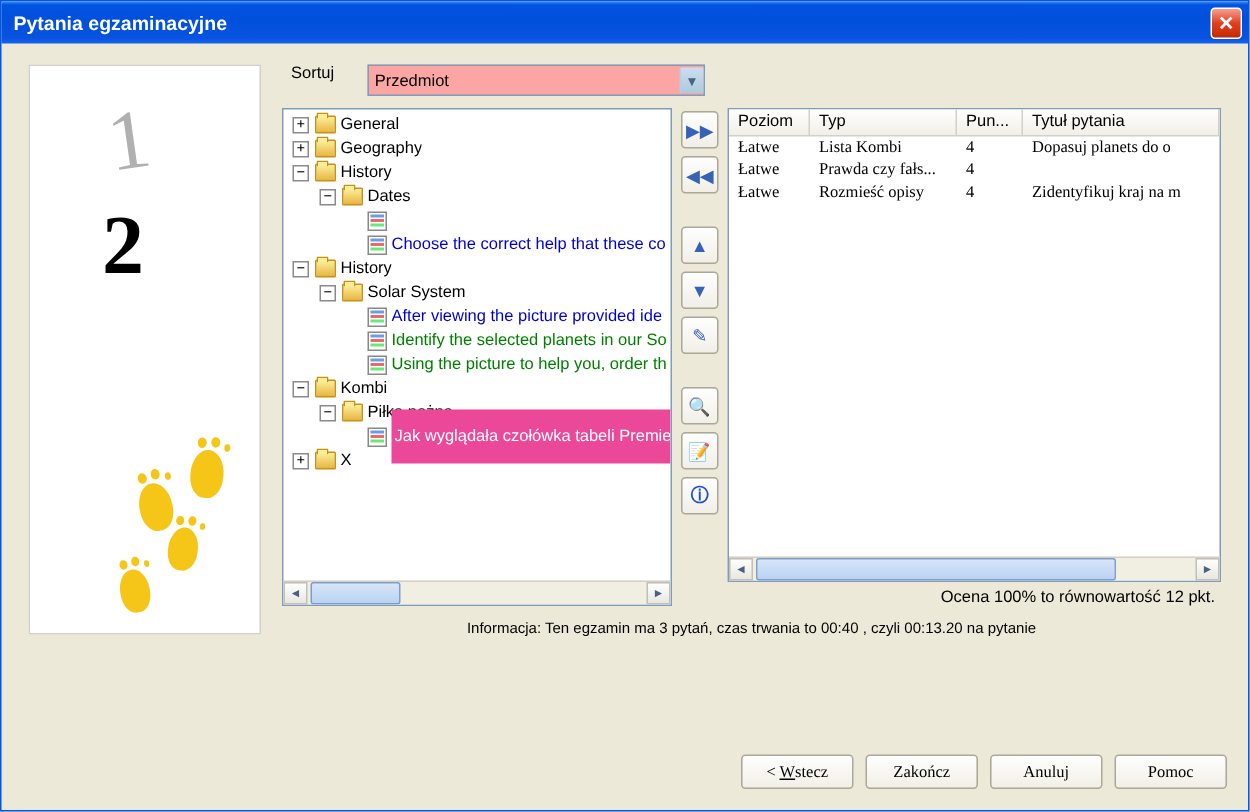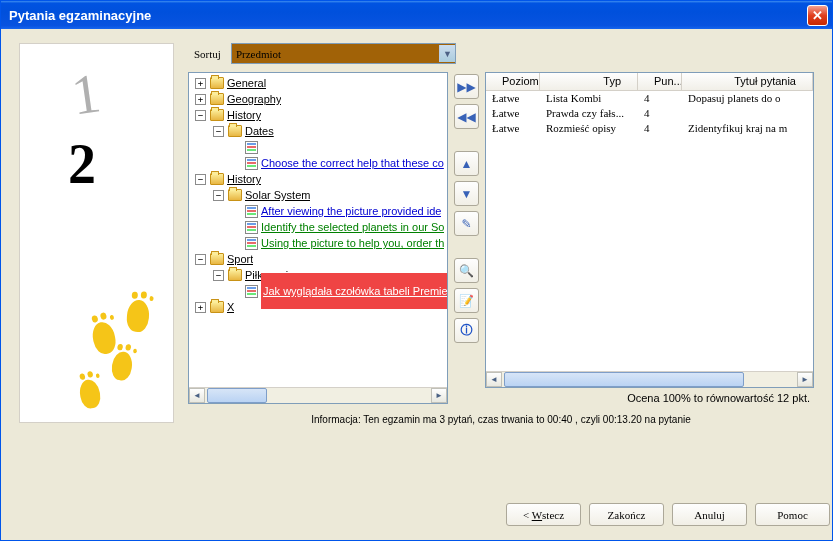--- a/index.html
+++ b/index.html
@@ -18,66 +18,66 @@
 .num2 { position: absolute; top: 88px; left: 48px; font-size: 56px; font-family: 'Comic Sans MS', cursive; color: #000; font-weight: bold; }
 .footprints { position: absolute; bottom: 10px; right: 10px; width: 90px; height: 110px; }
 .fp { position: absolute; width: 22px; height: 32px; background: #f5c518; border-radius: 50% 50% 45% 45%; }
 .fp::before { content:''; position:absolute; top:-8px; left:3px; width:6px; height:7px; background:#f5c518; border-radius:50%; box-shadow: 9px -1px 0 #f5c518, 17px 2px 0 -1px #f5c518; }
 .fp1 { bottom: 2px; left: 6px; transform: rotate(-10deg) scale(0.9); }
 .fp2 { bottom: 30px; left: 38px; transform: rotate(8deg) scale(0.9); }
 .fp3 { bottom: 58px; left: 20px; transform: rotate(-12deg); }
 .fp4 { bottom: 80px; left: 54px; transform: rotate(5deg); }
 
 .main-col { flex: 1; display: flex; flex-direction: column; }
-.sort-row { display: flex; align-items: center; gap: 10px; margin-bottom: 8px; margin-left: 6px; font-family: Liberation Serif, serif; }
+.sort-row { display: flex; align-items: flex-start; gap: 22px; margin-bottom: 8px; margin-left: 6px; }
 .sort-label { font-size: 11px; }
-.combo { width: 225px; height: 21px; border: 1px solid #7f9db9; background: #a16207; font-size: 11px; display:flex; align-items:center; justify-content:space-between; padding-left:4px; }
+.combo { width: 225px; height: 21px; border: 1px solid #7f9db9; background: #fca5a5; font-size: 11px; display:flex; align-items:center; justify-content:space-between; padding-left:4px; }
 .combo-btn { width:16px; height:17px; background: linear-gradient(#cde 0%, #acd 100%); border-left:1px solid #b8cde8; display:flex; align-items:center; justify-content:center; color:#4d6185; font-size:9px; }
 
 .panels-row { display: flex; gap: 6px; flex: 1; }
 .tree-panel { width: 260px; height: 332px; border: 1px solid #7f9db9; background: #fff; overflow: hidden; position: relative; font-size: 11px; }
 .tree-body { height: 316px; overflow: hidden; padding: 2px 0; }
 .tree-row { display: flex; align-items: center; height: 16px; white-space: nowrap; padding-left: 4px; }
 .expander { width: 11px; height: 11px; border: 1px solid #8b8b8b; background:#fff; display: inline-flex; align-items: center; justify-content: center; font-size: 9px; line-height: 1; color:#000; margin-right: 4px; flex-shrink:0; cursor:pointer; font-family: monospace; }
 .spacer { display:inline-block; flex-shrink:0; }
 .folder-icon { width:14px; height:12px; background: linear-gradient(#fced9a, #e8b642); border:1px solid #c89216; border-radius:1px; margin-right:3px; flex-shrink:0; position:relative; }
 .folder-icon::before { content:''; position:absolute; top:-3px; left:0; width:6px; height:3px; background:#fced9a; border:1px solid #c89216; border-bottom:none; border-radius:1px 1px 0 0; }
 .doc-icon { width:13px; height:13px; background:#fff; border:1px solid #888; margin-right:3px; flex-shrink:0; position:relative; }
 .doc-icon::after { content:''; position:absolute; top:1px; left:1px; right:1px; height:2px; background:#6a9de8; box-shadow: 0 3px 0 #e86a6a, 0 6px 0 #6ae87a; }
-.tree-label { overflow: hidden; text-overflow: clip; text-decoration: underline; }
+.tree-label { overflow: hidden; text-overflow: clip; }
 .c-black { color:#000; }
 .c-red { color:#c00000; }
 .c-blue { color:#0000d0; }
 .c-green { color:#008000; }
-.selected { background:#ef4444; color:#fff; padding:12px 2px;text-align:right; }
+.selected { background:#ec4899; color:#fff; padding:12px 2px;text-align:right; }
 
 .hscroll { position:absolute; bottom:0; left:0; right:0; height:16px; background:#f1efe2; border-top:1px solid #d4d0c8; display:flex; }
 .sbbtn { width:16px; height:15px; background: linear-gradient(#fefefe,#e8e8e0); border:1px solid #c0c0b8; display:flex; align-items:center; justify-content:center; font-size:8px; color:#4a6184; }
 .sbthumb { width:60px; height:15px; background: linear-gradient(#d7e5f7,#bad3f3); border:1px solid #7e9ec9; margin-left:2px; border-radius:2px; }
 .sbtrack { flex:1; }
 
 .btns-col { display: flex; flex-direction: column; gap: 5px; align-items: center; padding-top: 2px; }
 .tool-btn { width: 25px; height: 25px; border: 1px solid #aca899; background: linear-gradient(#fefefe, #f1efe6); border-radius: 3px; display: flex; align-items: center; justify-content: center; cursor: pointer; font-size: 12px; color: #3862b7; }
 .tool-gap { height: 12px; }
 
 .right-col { flex:1; display:flex; flex-direction:column; }
 .table-panel { flex:1; height: 332px; border: 1px solid #7f9db9; background: #fff; position:relative; font-size:11px; }
 .thead-row { display:flex; height:18px; background: linear-gradient(#fefefe, #f1efe8); border-bottom:1px solid #d4d0c8; }
-.th { border-right:1px solid #d4d0c8; padding: 2px 16px; overflow:hidden; white-space:nowrap;text-align:right; }
+.th { border-right:1px solid #d4d0c8; padding: 2px 6px; overflow:hidden; white-space:nowrap; }
 .tbody-row { display:flex; height:15px; }
 .td { padding: 1px 6px; overflow:hidden; white-space:nowrap;font-family:Liberation Serif, serif; }
 .col-poziom { width: 54px; }
 .col-typ { width: 98px; }
 .col-pun { width: 44px; }
 .col-tyt { flex: 1; }
 
 .score-line { text-align: right; padding: 4px 4px 0 0; font-size:11px; }
 .info-line { text-align: center; padding: 10px 0 0 0; font-size:10px; }
 
-.footer-btns { position:absolute; right:2px; bottom:14px; display:flex; gap:8px; }
+.footer-btns { position:absolute; right:14px; bottom:14px; display:flex; gap:8px; }
 .btn { height:23px; min-width:75px; padding:0 12px; border:1px solid #aca899; background: linear-gradient(#fefefe,#f1efe6); border-radius:3px; font-size:11px; font-family: Tahoma; cursor:pointer; }
 .btn u { text-decoration: underline; }
 </style>
 </head>
 <body>
 
 <div class="window">
   <div class="titlebar">
     <span class="titlebar-text">Pytania egzaminacyjne</span>
     <div class="close-btn">✕</div>
@@ -166,21 +166,21 @@
                 </div>
               <div class="tree-row">
                   <span class="spacer" style="width:52px"></span>
                   <span class="doc-icon"></span>
                   <span class="tree-label c-green">Using the picture to help you, order th</span>
                 </div>
               <div class="tree-row">
                   <span class="spacer" style="width:2px"></span>
                   <span class="expander">−</span>
                   <span class="folder-icon"></span>
-                  <span class="tree-label c-black">Sport</span>
+                  <span class="tree-label c-black">Kombi</span>
                 </div>
               <div class="tree-row">
                   <span class="spacer" style="width:20px"></span>
                   <span class="expander">−</span>
                   <span class="folder-icon"></span>
                   <span class="tree-label c-black">Piłka nożna</span>
                 </div>
               <div class="tree-row">
                   <span class="spacer" style="width:52px"></span>
                   <span class="doc-icon"></span>

